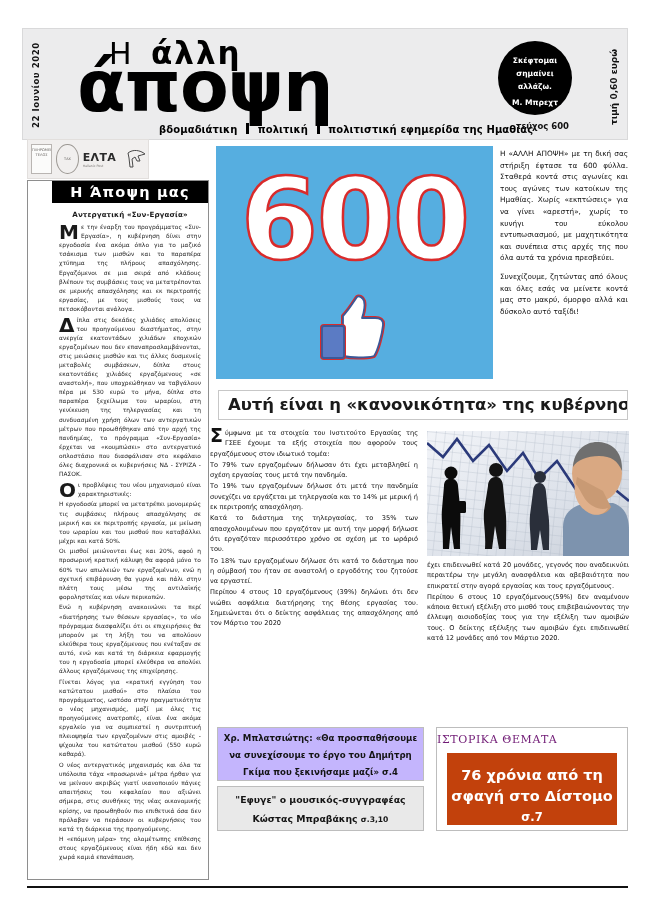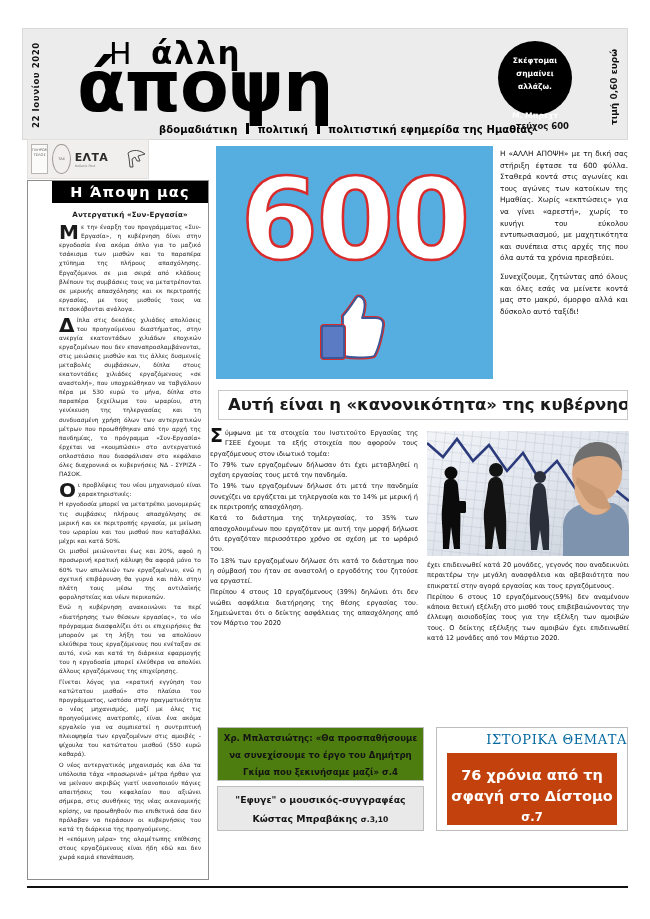--- a/index.html
+++ b/index.html
@@ -155,21 +155,21 @@
     font-size: 3.4px;
     color: #5d5a57;
     display: flex;
     align-items: center;
     justify-content: center;
   }
   .logo-elta {
     flex: 1;
     display: flex;
     align-items: center;
-    gap: 18px;
+    gap: 10px;
   }
   .logo-elta .t {
     font-size: 11px;
     font-weight: 700;
     color: #2a2a2a;
     letter-spacing: 0.3px;
   }
   .logo-elta .sub {
     font-size: 3.2px;
     color: #7a7774;
@@ -312,21 +312,21 @@
     color: #111;
   }
   .art-right p { margin: 0 0 1px 0; }
 
   
   .teaser1 {
     position: absolute;
     left: 217px; top: 727px;
     width: 207px; height: 54px;
     border: 1px solid #bdbdbd;
-    background: #4d7c0f;
+    background: #c4b5fd;
     box-sizing: border-box;
     font-size: 8.6px;
     font-weight: 700;
     text-align: center;
     line-height: 17px;
     padding-top: 2px;
     color: #141414;
   }
   .teaser2 {
     position: absolute;
@@ -346,25 +346,25 @@
   .hist-box {
     position: absolute;
     left: 436px; top: 727px;
     width: 192px; height: 104px;
     border: 1px solid #bdbdbd;
     background: #fff;
     box-sizing: border-box;
   }
   .hist-title {
     font-family: "DejaVu Serif", serif;
-    font-size: 13px;
-    text-align: right;
+    font-size: 11px;
+    text-align: left;
     line-height: 24px;
     letter-spacing: 0.6px;
-    color: #0369a1;
+    color: #701a75;
   }
   .hist-black {
     margin: 1px 10px 0 10px;
     height: 72px;
     background: #c2410c;
     color: #fff;
     font-size: 14.5px;
     font-weight: 700;
     text-align: center;
     line-height: 21px;
@@ -398,21 +398,21 @@
       <span class="bar"></span>
       <span>πολιτική</span>
       <span class="bar"></span>
       <span>πολιτιστική εφημερίδα της Ημαθίας</span>
     </div>
 
     <div class="quote-circle">
       <div>Σκέφτομαι</div>
       <div>σημαίνει</div>
       <div>αλλάζω.</div>
-      <div style="margin-top:16px;">Μ. Μπρεχτ</div>
+      <div style="margin-top:3px;">Μ. Μπρεχτ</div>
     </div>
 
     <div class="issue-no">τεύχος 600</div>
   </div>
 
   <div class="logos">
     <div class="logo-stamp">ΠΛΗΡΩΜΕΝΟ ΤΕΛΟΣ</div>
     <div class="logo-circ">ΤΑΧ</div>
     <div class="logo-elta">
       <div>

